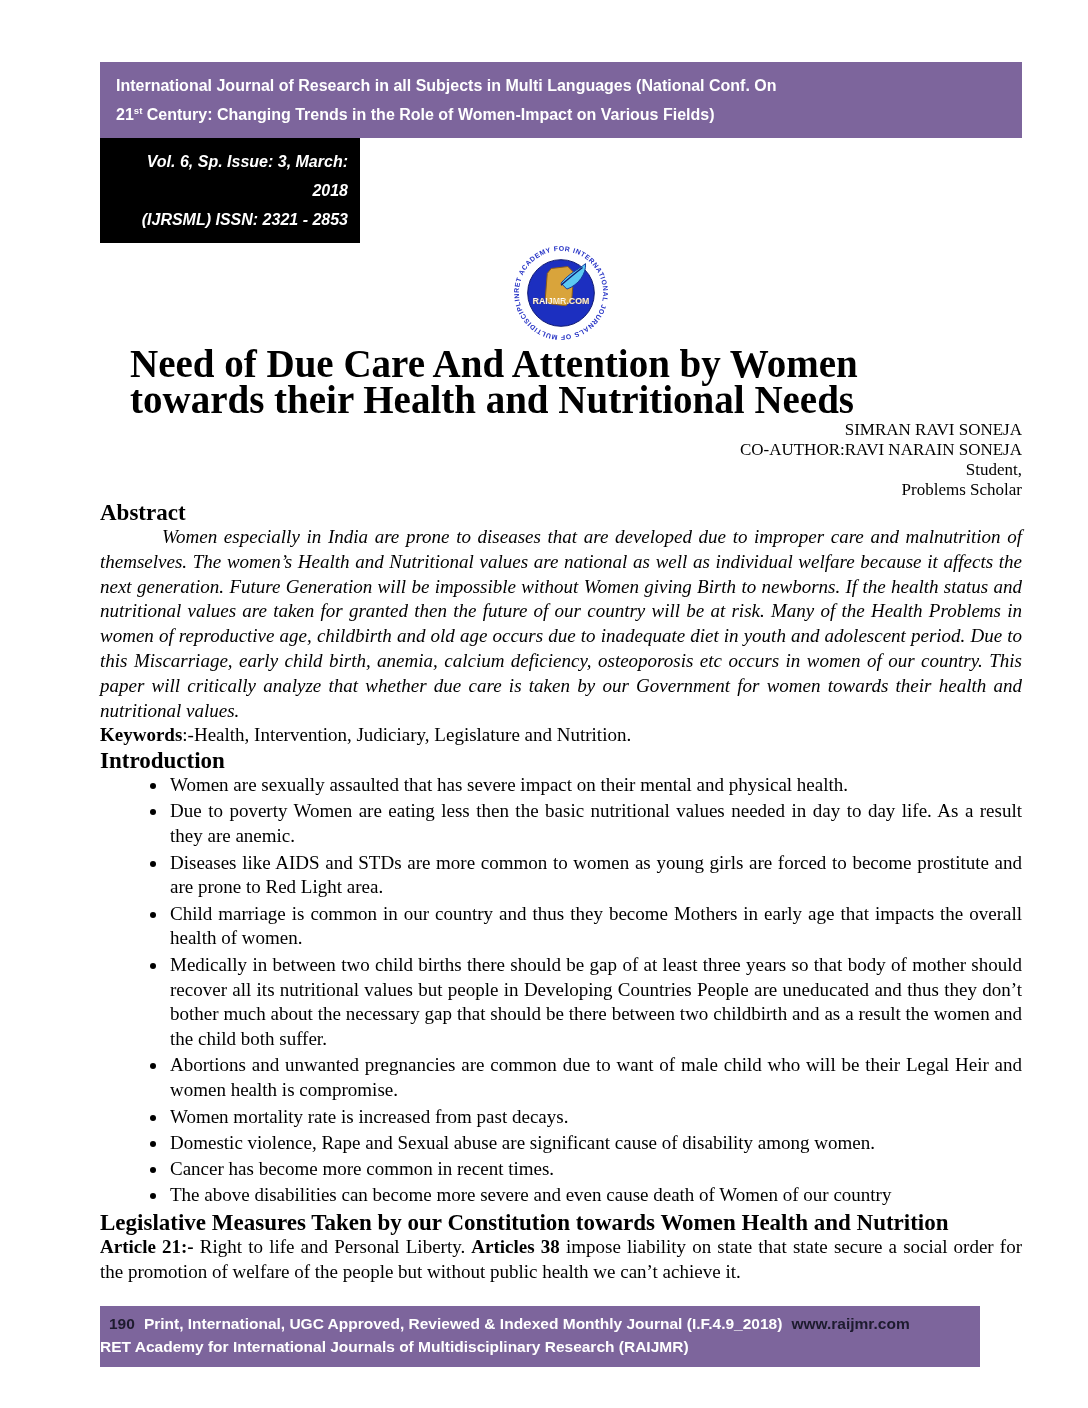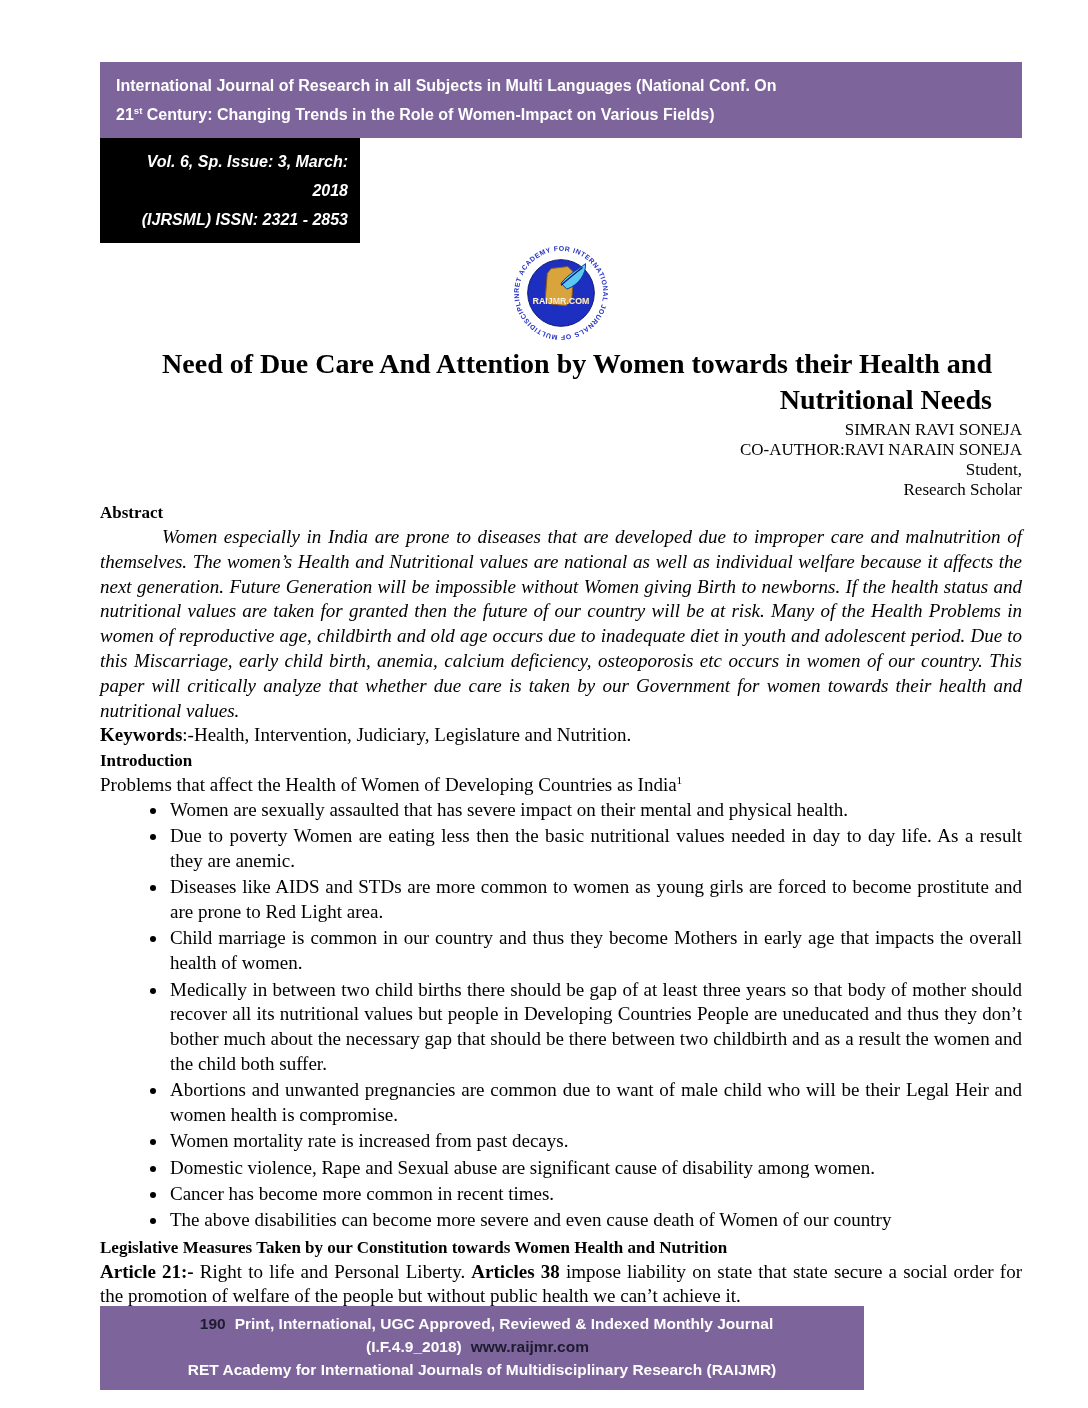--- a/index.html
+++ b/index.html
@@ -20,46 +20,46 @@
     background:#000; color:#fff; width:238px; padding:9px 12px 9px 10px;
     text-align:right; font-size:16px; line-height:29px;font-style:italic;
   }
   sup { font-size:60%; vertical-align:super; line-height:0; }
 
   
   .logo-wrap { text-align:center; height:98px; margin-top:1px; }
 
   
   .paper-title {
-    font-size:28px; font-weight:bold; text-align:right;
+    font-size:39px; font-weight:bold; text-align:left;
     margin:4px 30px 2px 30px; line-height:36px;
   }
   .author-line { text-align:right; font-size:17px; line-height:20px; }
 
   
-  .h-section { font-size:17px; font-weight:bold; line-height:25px; margin:0; }
+  .h-section { font-size:23px; font-weight:bold; line-height:25px; margin:0; }
   .body-text { font-size:19px; line-height:24.8px; margin:0; }
   .justify { text-align:justify; }
   .abstract-text { font-style:italic; text-indent:62px; }
   ul.bullets { margin:0 0 0 44px; padding:0 0 0 24px; }
   ul.bullets li { font-size:19px; line-height:24.8px; text-align:justify; padding-left:2px; margin-bottom:1.5px; }
 
   
   .footnote-block { position:absolute; left:100px; top:1238px; width:922px; }
   .footnote-rule { width:272px; border-top:3px solid #000; margin-bottom:6px; }
   .footnote {
     font-family:"Liberation Sans", sans-serif; font-weight:bold;
     font-size:14.5px; line-height:22px; margin:0;
   }
   .footnote .url { font-style:italic; }
 
   
   .footer {
-    position:absolute; left:100px; top:1306px; width:764px;
-    background:#7d659c; color:#fff; text-align:center;
+    position:absolute; left:100px; top:1306px; width:880px;
+    background:#7d659c; color:#fff; text-align:left;
     font-family:"Liberation Sans", sans-serif; font-weight:bold;
     font-size:15.5px; line-height:23px; padding:6px 0 9px 0;
   }
   .footer .dark { color:#1d1b2e; }
   .footer .sp { margin:0 9px; }
 </style>
 </head>
 <body>
 
 <div class="page">
@@ -90,29 +90,28 @@
         <path d="M 50,40 C 58,30 68,26 75,20 C 76,30 68,42 56,46 Z" fill="#5bc8f2" stroke="#123a9e" stroke-width="1"></path>
         <path d="M 50,42 C 57,36 64,30 72,24" fill="none" stroke="#0d1870" stroke-width="1.4"></path>
         <text x="50" y="61" text-anchor="middle" font-size="9" font-weight="bold" fill="#ffffff" stroke="#d9a43b" stroke-width="0.25" font-family="Liberation Sans, sans-serif">RAIJMR.COM</text>
       </svg>
     </div>
 
     <h1 class="paper-title">Need of Due Care And Attention by Women towards their Health and Nutritional Needs</h1>
     <div class="author-line">SIMRAN RAVI SONEJA</div>
     <div class="author-line">CO-AUTHOR:RAVI NARAIN SONEJA</div>
     <div class="author-line">Student,</div>
-    <div class="author-line">Research Scholar</div>
+    <div class="author-line">Problems Scholar</div>
 
     <h2 class="h-section">Abstract</h2>
     <p class="body-text justify abstract-text">Women especially in India are prone to diseases that are developed due to improper care and malnutrition of themselves. The women’s Health and Nutritional values are national as well as individual welfare because it affects the next generation. Future Generation will be impossible without Women giving Birth to newborns. If the health status and nutritional values are taken for granted then the future of our country will be at risk. Many of the Health Problems in women of reproductive age, childbirth and old age occurs due to inadequate diet in youth and adolescent period. Due to this Miscarriage, early child birth, anemia, calcium deficiency, osteoporosis etc occurs in women of our country. This paper will critically analyze that whether due care is taken by our Government for women towards their health and nutritional values.</p>
 
     <p class="body-text"><b>Keywords</b><span>:-Health, Intervention, Judiciary, Legislature and Nutrition.</span></p>
 
     <h2 class="h-section">Introduction</h2>
-    <p class="body-text"><span>Problems that affect the Health of Women of Developing Countries as India</span><sup>1</sup></p>
 
     <ul class="bullets">
       <li>Women are sexually assaulted that has severe impact on their mental and physical health.</li>
       <li>Due to poverty Women are eating less then the basic nutritional values needed in day to day life. As a result they are anemic.</li>
       <li>Diseases like AIDS and STDs are more common to women as young girls are forced to become prostitute and are prone to Red Light area.</li>
       <li>Child marriage is common in our country and thus they become Mothers in early age that impacts the overall health of women.</li>
       <li>Medically in between two child births there should be gap of at least three years so that body of mother should recover all its nutritional values but people in Developing Countries People are uneducated and thus they don’t bother much about the necessary gap that should be there between two childbirth and as a result the women and the child both suffer.</li>
       <li>Abortions and unwanted pregnancies are common due to want of male child who will be their Legal Heir and women health is compromise.</li>
       <li>Women mortality rate is increased from past decays.</li>
       <li>Domestic violence, Rape and Sexual abuse are significant cause of disability among women.</li>

